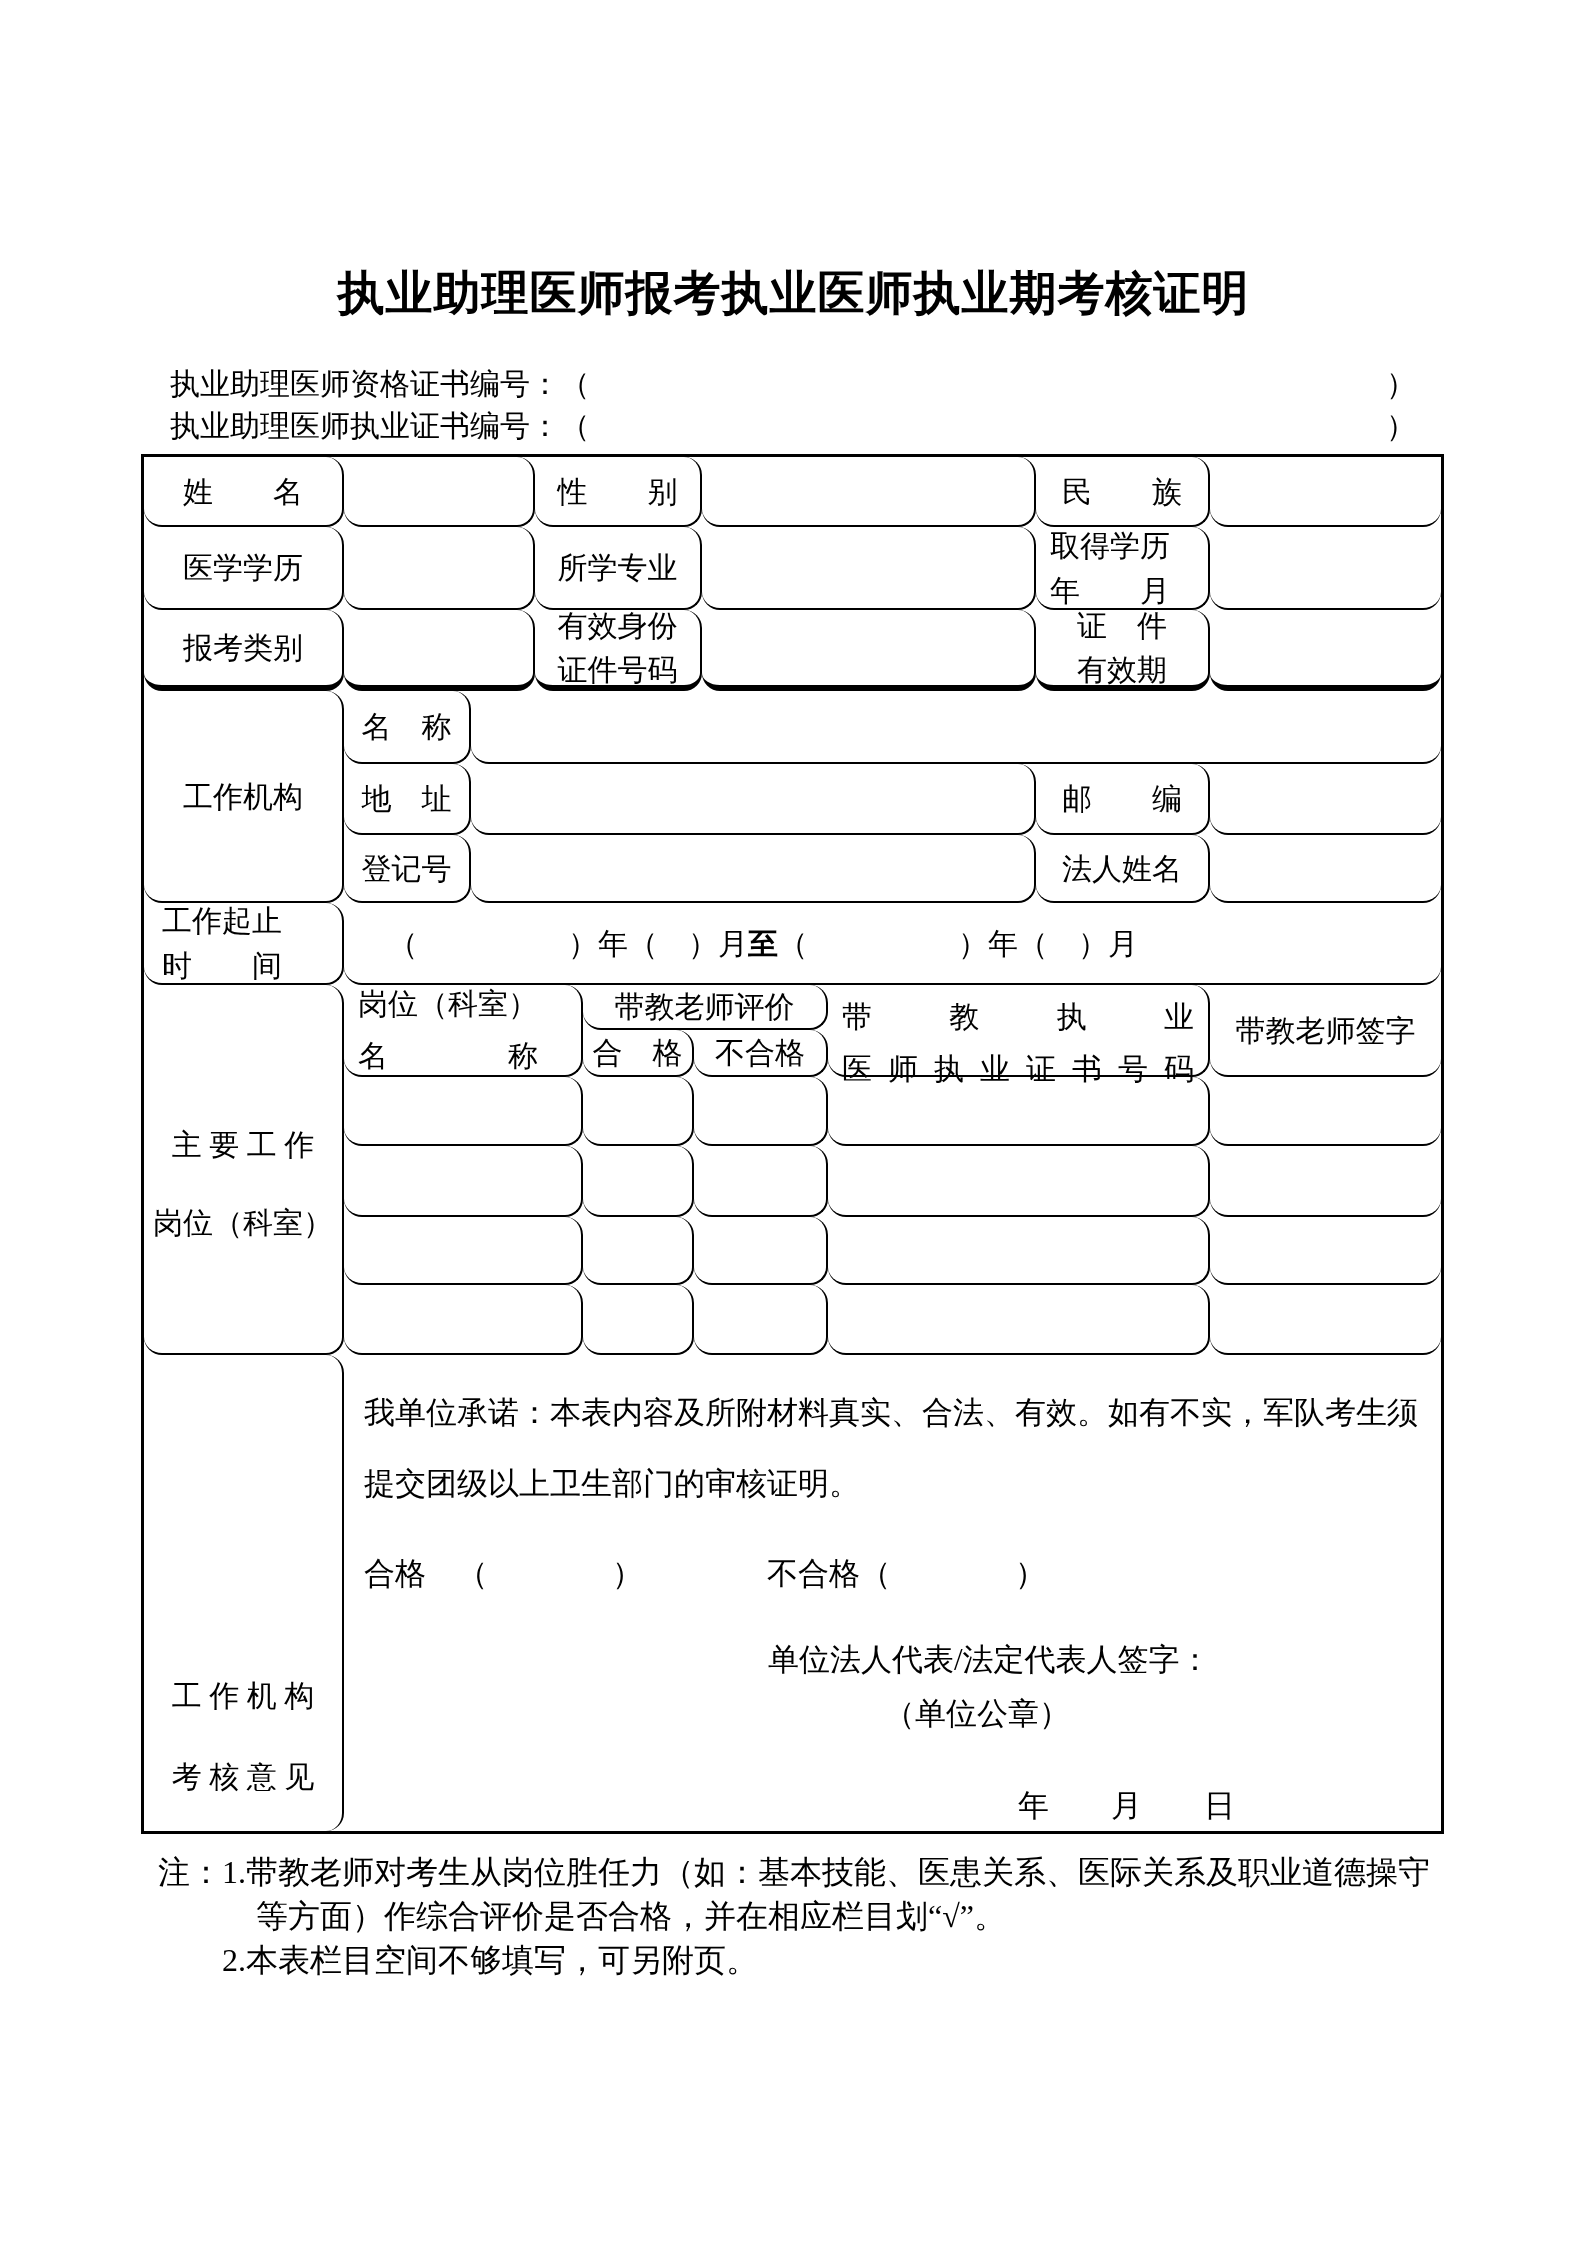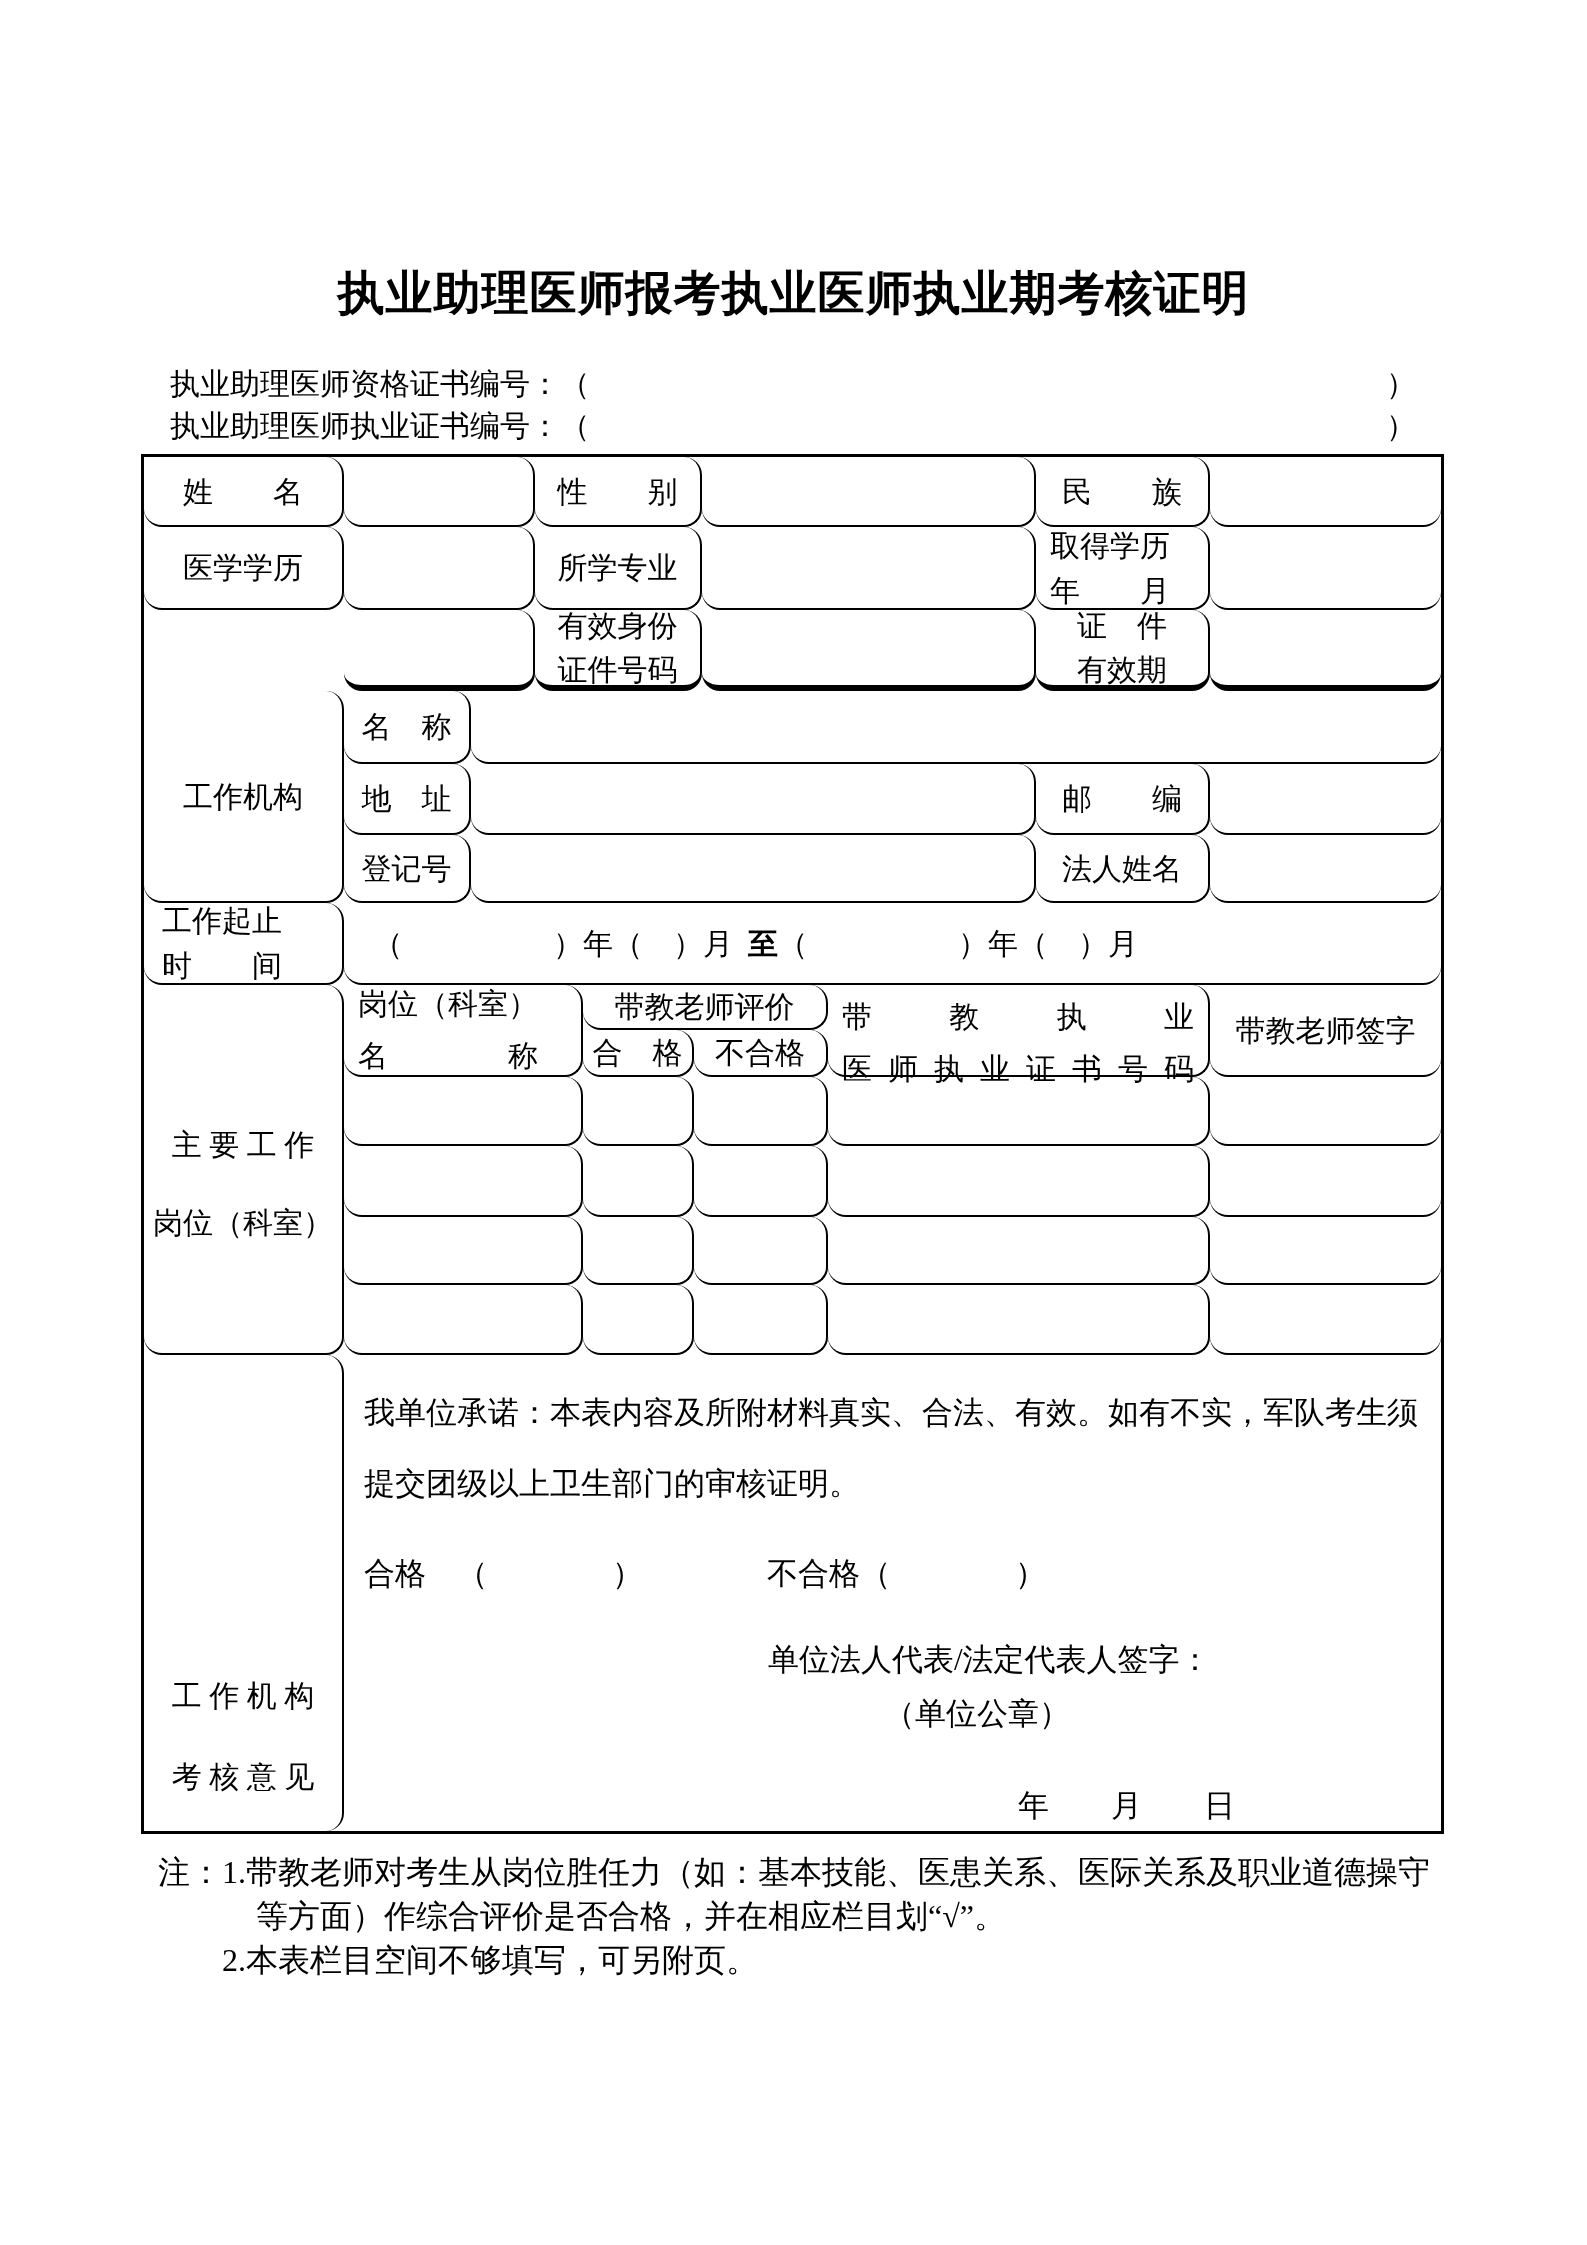--- a/index.html
+++ b/index.html
@@ -46,21 +46,21 @@
     align-items:center;
     justify-content:center;
     text-align:center;
     white-space:pre-line;
     line-height:1.5;
     border-radius:18px;
   }
   .lr{border-right:none;}
   .lb{border-bottom:none;}
   .tk{border-bottom:6px solid #000;}
-  .left{justify-content:flex-start;text-align:center;}
+  .left{justify-content:flex-start;text-align:right;}
   .hdr2{line-height:1.73;}
   .just{
     display:block;
     text-align:justify;
     text-align-last:justify;
     padding:6px 14px 16px 14px;
     line-height:1.73;
   }
   .bigspread{line-height:2.6;padding-top:30px;}
   .review-label{
@@ -113,20 +113,21 @@
     <div class="c lr" style="grid-area:1/10/2/11"></div>
 
     <div class="c" style="grid-area:2/1/3/2">医学学历</div>
     <div class="c" style="grid-area:2/2/3/4"></div>
     <div class="c" style="grid-area:2/4/3/7">所学专业</div>
     <div class="c" style="grid-area:2/7/3/9"></div>
     <div class="c left" style="grid-area:2/9/3/10;padding-left:14px">取得学历
 年　　月</div>
     <div class="c lr" style="grid-area:2/10/3/11"></div>
 
+    <div class="c tk" style="grid-area:3/1/4/2">报考类别</div>
     <div class="c tk" style="grid-area:3/2/4/4"></div>
     <div class="c tk" style="grid-area:3/4/4/7;line-height:1.45">有效身份
 证件号码</div>
     <div class="c tk" style="grid-area:3/7/4/9"></div>
     <div class="c tk" style="grid-area:3/9/4/10;line-height:1.45">证　件
 有效期</div>
     <div class="c tk lr" style="grid-area:3/10/4/11"></div>
 
     <div class="c" style="grid-area:4/1/7/2">工作机构</div>
     <div class="c" style="grid-area:4/2/5/3">名　称</div>

